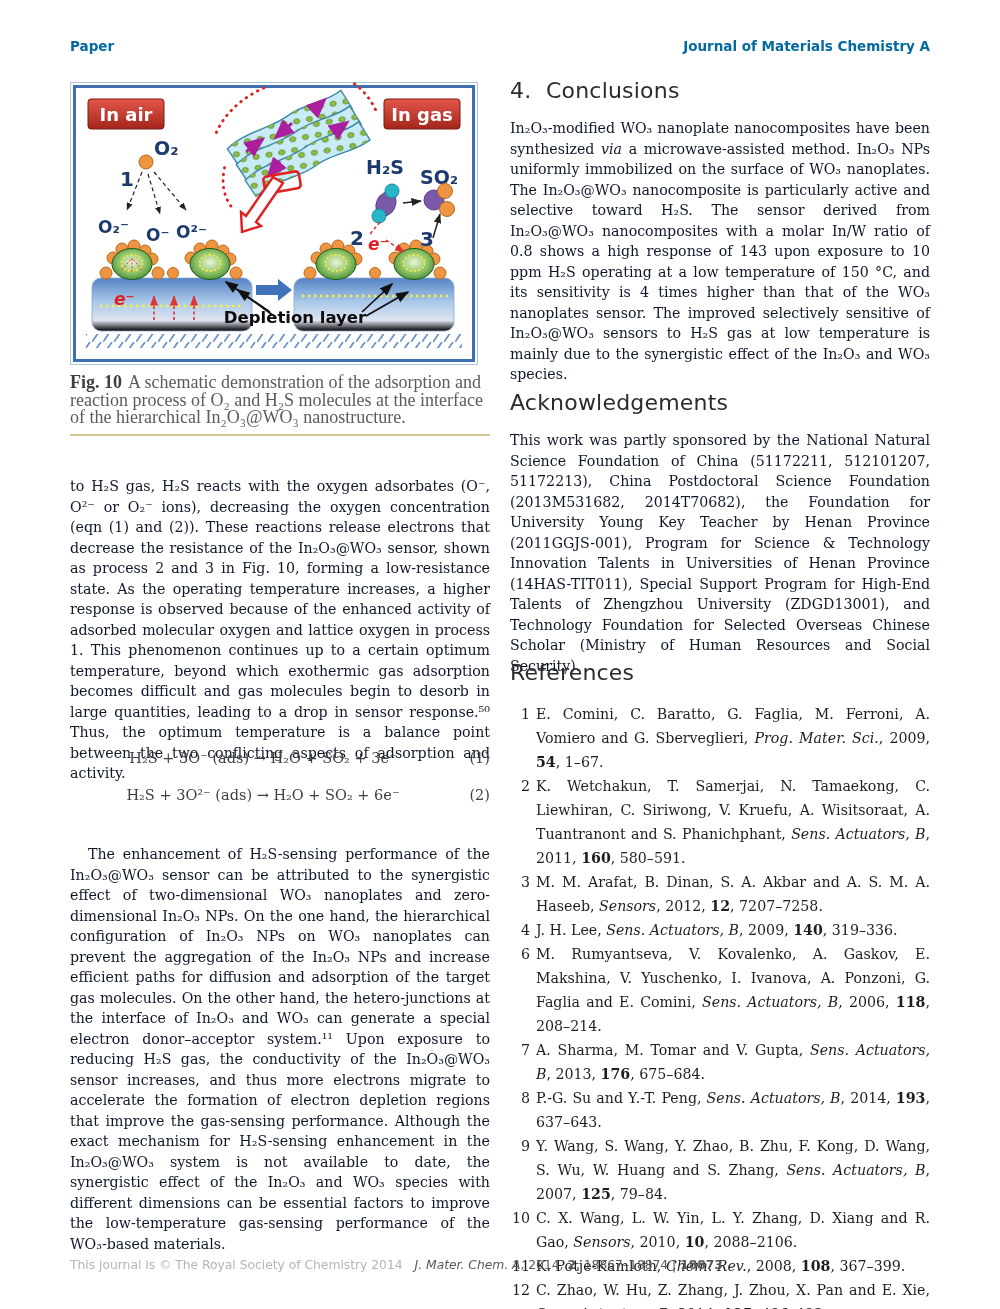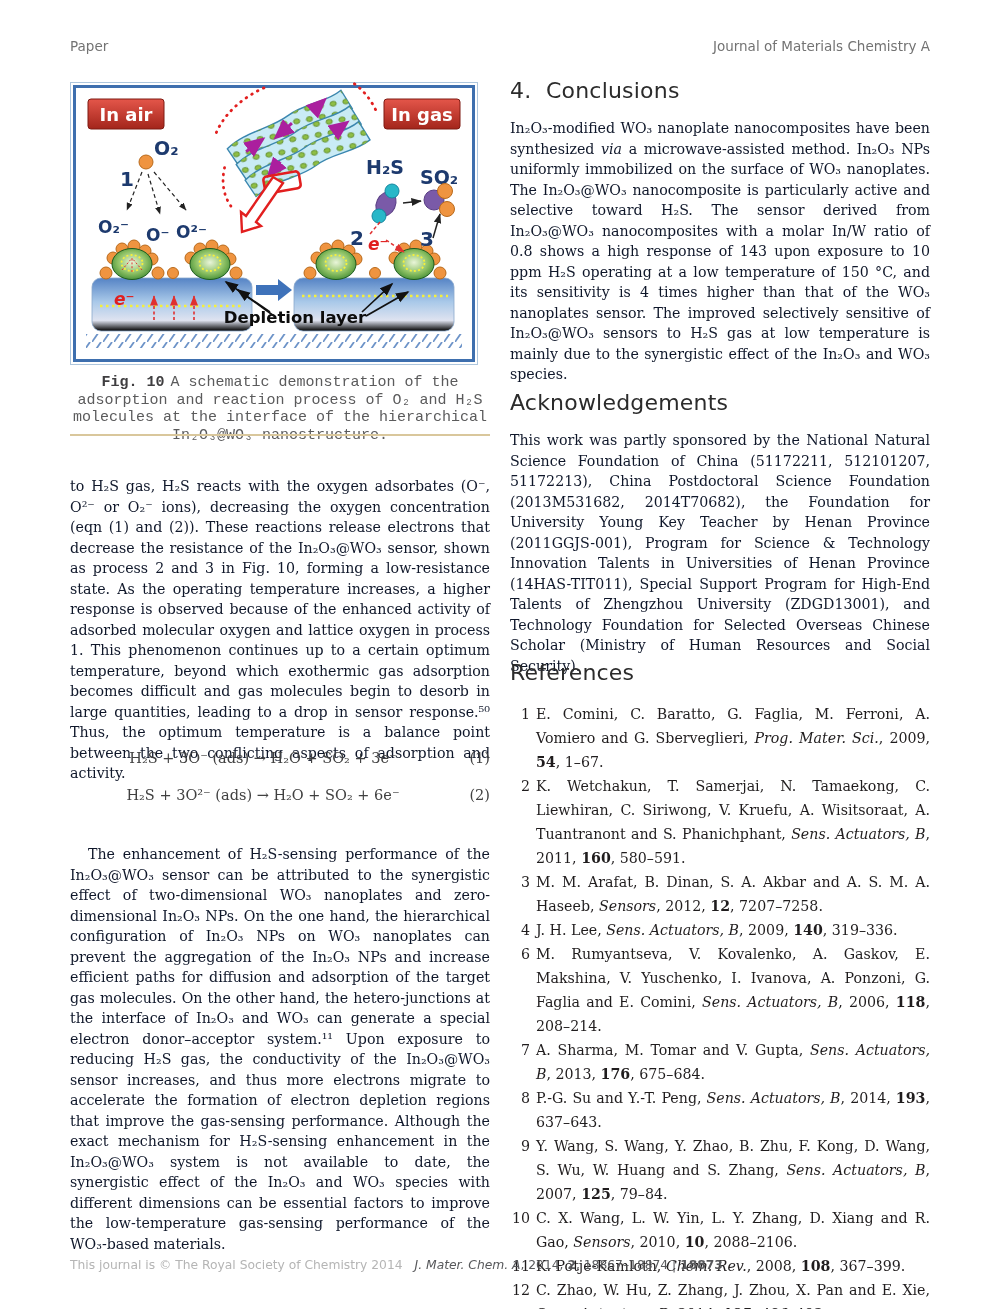--- a/index.html
+++ b/index.html
@@ -1,29 +1,29 @@
 <!DOCTYPE html>
 <html><head>
 <meta charset="utf-8">
 <style>
   html,body{margin:0;padding:0;background:#ffffff;}
   .page{position:relative;width:1000px;height:1309px;background:#fff;overflow:hidden;
         font-family:"DejaVu Serif", serif;color:#1f1f1f;}
   
   .hdr{position:absolute;top:38px;left:70px;right:70px;display:flex;justify-content:space-between;
-       font-family:"DejaVu Sans", sans-serif;font-size:13.5px;font-weight:normal;color:#737373;}
+       font-family:"DejaVu Sans", sans-serif;font-size:13.5px;font-weight:bold;color:#0369a1;}
   
   .colL{position:absolute;left:70px;top:82px;width:420px;}
   .colR{position:absolute;left:510px;top:78px;width:420px;}
   .body-text{font-size:14.2px;line-height:20.5px;text-align:justify;color:#0f172a;}
   .indent{text-indent:18px;}
   
   .figwrap{position:absolute;top:0;left:0;width:408px;}
-  .caption{position:absolute;top:292px;left:0;width:420px;font-family:Liberation Mono, monospace;
-           font-size:15px;line-height:17.5px;color:#5b5b5c;text-align:center;}
+  .caption{position:absolute;top:292px;left:0;width:420px;font-family:Liberation Serif, serif;
+           font-size:18px;line-height:17.5px;color:#5b5b5c;}
   .caption .bd{color:#3f3e40;margin-right:6px;}
   .tanrule{position:absolute;top:352px;left:0;width:420px;border-bottom:2px solid #d9c79c;}
   .para1{position:absolute;top:394px;left:0;width:420px;}
   .eq{position:absolute;left:0;width:420px;display:flex;font-size:14.5px;color:#404040;}
   .eq .eqbody{flex:1;text-align:center;}
   .eq .eqnum{width:34px;text-align:right;}
   .eq1{top:668px;} .eq2{top:705px;}
   .para2{position:absolute;top:762px;left:0;width:420px;}
   
   .h1{font-family:"DejaVu Sans", sans-serif;font-size:22px;color:#2b2b2b;font-weight:normal;

